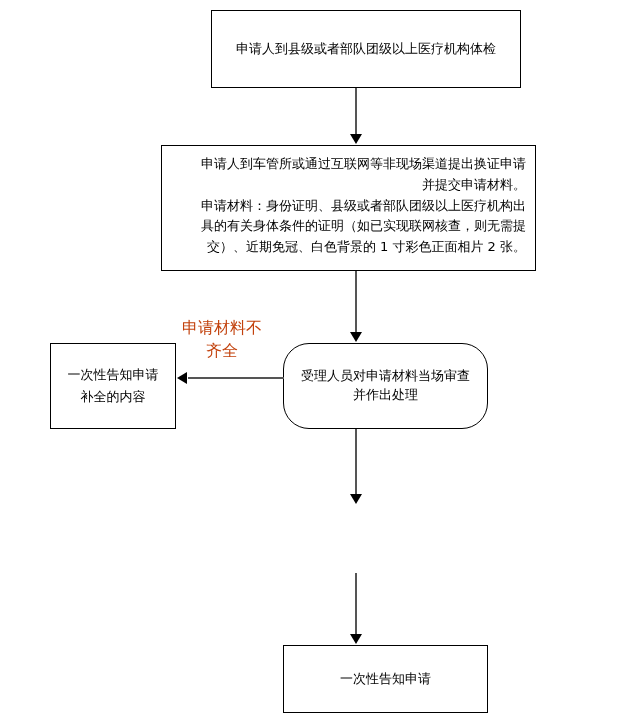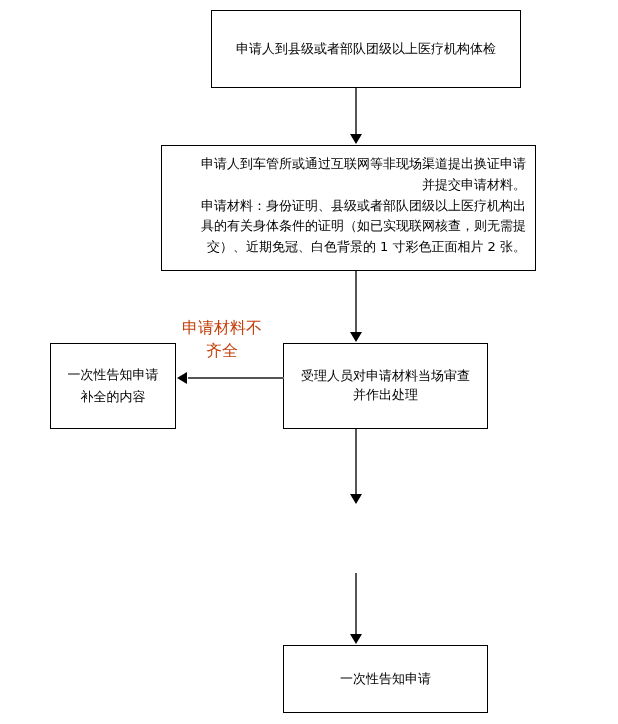--- a/index.html
+++ b/index.html
@@ -56,20 +56,21 @@
     line-height: 1.6;
     white-space: pre-line;
     width: 100%;
   }
   
   #node-review {
     left: 283px;
     top: 343px;
     width: 205px;
     height: 86px;
+    border-radius: 26px;
   }
   
   #node-notify {
     left: 50px;
     top: 343px;
     width: 126px;
     height: 86px;
   }
   #node-notify .node-text {
     line-height: 1.7;

